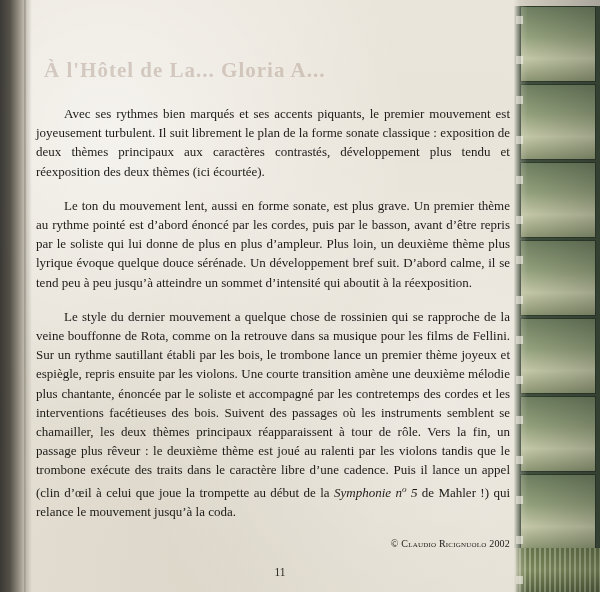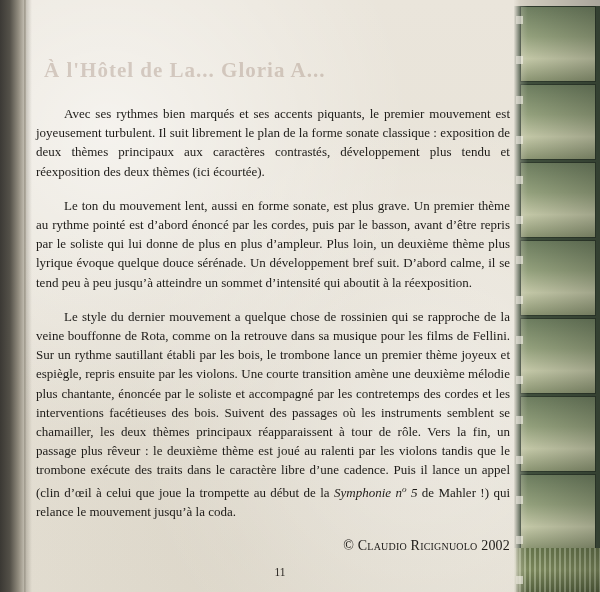--- a/index.html
+++ b/index.html
@@ -123,21 +123,21 @@
   }
   p.para + p.para {
     margin-top: 15px;
   }
   .credit {
     position: absolute;
     left: 36px;
     top: 538px;
     width: 474px;
     text-align: right;
-    font-size: 14px;
+    font-size: 10px;
     color: #1d1b18;
     letter-spacing: 0.2px;
   }
   .credit .sc {
     font-variant: small-caps;
   }
   .folio {
     position: absolute;
     left: 0;
     top: 566px;

